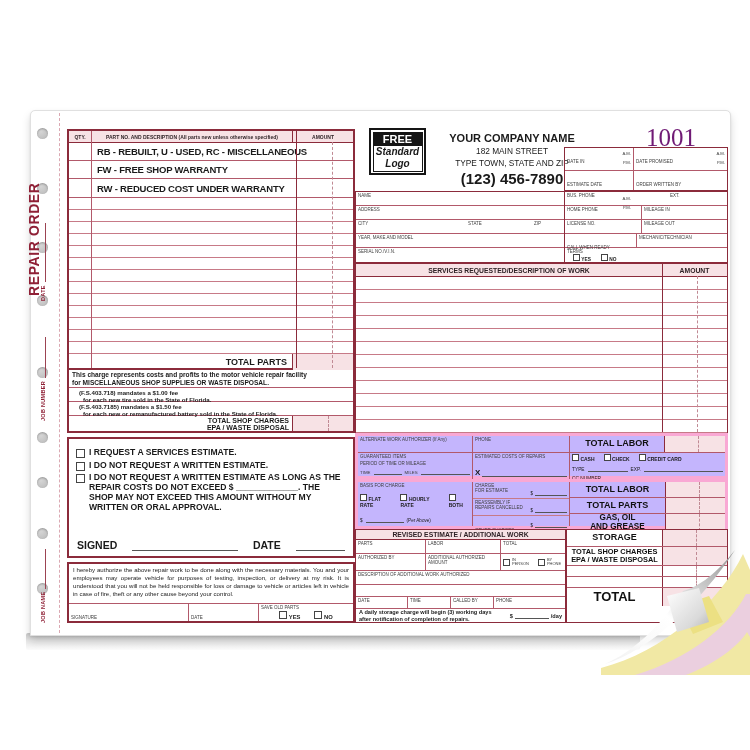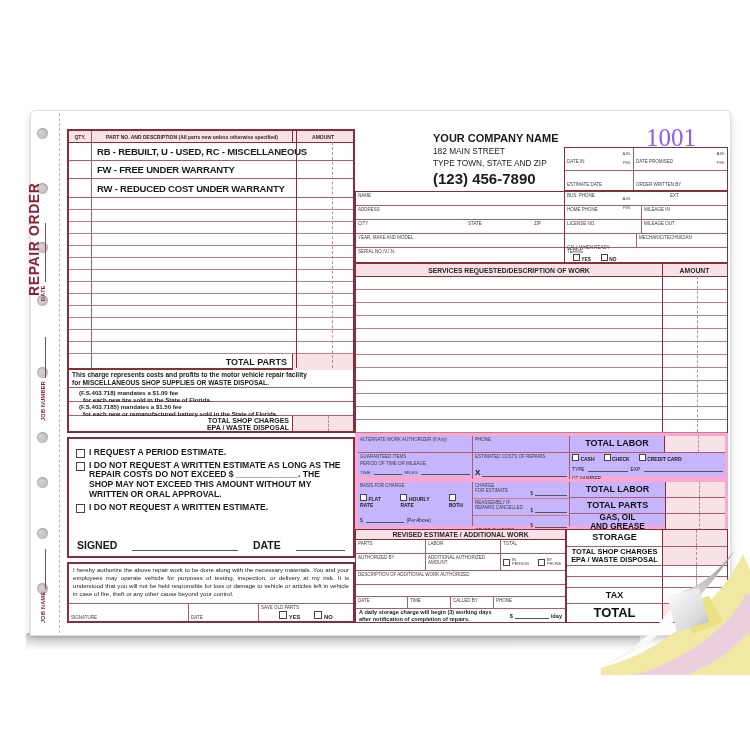--- a/index.html
+++ b/index.html
@@ -49,25 +49,25 @@
   
   #authbox{left:36px;top:451px;width:288px;height:61px;border:2px solid #8b2b3b;background:#fff;}
   #authbox .atext{padding:2px 4px;font-size:6.1px;line-height:1.3;text-align:justify;color:#222;}
   #abottom{position:absolute;left:0;right:0;bottom:0;height:17px;border-top:1px solid #b2596a;display:flex;}
   #abottom .c{padding:1px 2px;box-sizing:border-box;}
   
   #logo{left:338px;top:17px;width:57px;height:47px;border:2px solid #151515;padding:1.5px;background:#fff;}
   #logo .in{border:1px solid #151515;height:100%;box-sizing:border-box;text-align:center;}
   #logo .lfree{background:#151515;color:#fff;font-weight:bold;font-size:11px;line-height:1.2;}
   #logo .lw{font-weight:bold;font-style:italic;font-size:10px;line-height:1.25;}
-  #company{left:396px;top:21px;width:170px;margin-left:6px;}
+  #company{left:396px;top:21px;width:170px;text-align:center;}
   #company .cname{font-size:11px;font-weight:bold;}
   #company .cl{font-size:8.3px;margin-top:2px;}
   #company .cphone{font-size:15px;font-weight:bold;margin-top:2px;}
-  #fnum{left:598px;top:13px;width:84px;text-align:center;font-family:"Liberation Serif","DejaVu Serif",serif;font-size:25px;color:#8b5cf6;}
+  #fnum{left:598px;top:13px;width:84px;text-align:center;font-family:"Liberation Serif","DejaVu Serif",serif;font-size:25px;color:#701a75;}
   
   #dategrid{left:533px;top:36px;width:164px;height:44px;border:1px solid #8b2b3b;}
   #dategrid .cell{position:absolute;box-sizing:border-box;padding:1px 2px;}
   .ampm{position:absolute;right:2px;top:2px;font-size:4.2px;line-height:2.1;text-align:right;color:#3d3d3d;}
   
   #custgrid{left:324px;top:80px;width:373px;height:72px;border:1px solid #8b2b3b;}
   .cg-row{height:14px;border-bottom:1px solid #b2596a;box-sizing:border-box;display:flex;}
   .cg-row:last-child{border-bottom:none;}
   
   #services{left:324px;top:152px;width:373px;height:170px;border:1px solid #8b2b3b;}
@@ -128,21 +128,21 @@
   <div class="abs" id="ptable">
     <div class="ph">
       <div style="width:22px;border-right:1px solid #8b2b3b">QTY.</div>
       <div style="flex:1">PART NO. AND DESCRIPTION (All parts new unless otherwise specified)</div>
       <div style="width:60px;border-left:1px solid #8b2b3b">AMOUNT</div>
     </div>
     <div class="prow">
         <span>RB - REBUILT, U - USED, RC - MISCELLANEOUS</span>
       </div>
     <div class="prow">
-        <span>FW - FREE UNDER WARRANTY</span>
+        <span>FW - FREE SHOP WARRANTY</span>
       </div>
     <div class="prow" style="height:19px">
         <span>RW - REDUCED COST UNDER WARRANTY</span>
       </div>
     <div>
       <div class="prow-e"></div>
     <div class="prow-e"></div>
         <div class="prow-e"></div>
         <div class="prow-e"></div>
         <div class="prow-e"></div>
@@ -185,29 +185,29 @@
       <div class="a">
           <span class="amt-dash" style="left:35px"></span>
         </div>
     </div>
   </div>
 
   <div class="abs" id="estbox">
     <div style="margin-top:4px">
       <div class="eopt">
         <span class="ck"></span>
-        <span>I REQUEST A PERIOD ESTIMATE.</span>
+        <span>I REQUEST A SERVICES ESTIMATE.</span>
+      </div>
+      <div class="eopt">
+        <span class="ck"></span>
+        <span>I DO NOT REQUEST A WRITTEN ESTIMATE.</span>
       </div>
       <div class="eopt">
         <span class="ck"></span>
         <span>I DO NOT REQUEST A WRITTEN ESTIMATE AS LONG AS THE REPAIR COSTS DO NOT EXCEED $ _____________. THE SHOP MAY NOT EXCEED THIS AMOUNT WITHOUT MY WRITTEN OR ORAL APPROVAL.</span>
-      </div>
-      <div class="eopt">
-        <span class="ck"></span>
-        <span>I DO NOT REQUEST A WRITTEN ESTIMATE.</span>
       </div>
     </div>
     <div id="esign">
       <span>SIGNED</span>
       <span class="wl" style="flex:1.5"></span>
       <span>DATE</span>
       <span class="wl" style="flex:.7"></span>
     </div>
   </div>
 
@@ -219,20 +219,27 @@
       <div class="c" style="width:95px;border-left:1px solid #b2596a">
         <div class="lbl">SAVE OLD PARTS</div>
         <div style="display:flex;gap:14px;justify-content:center;font-size:5.8px;font-weight:bold;margin-top:1px">
           <span><span class="ck"></span> <span>YES</span></span>
           <span><span class="ck"></span> <span>NO</span></span>
         </div>
       </div>
     </div>
   </div>
 
+  <div class="abs" id="logo">
+    <div class="in">
+      <div class="lfree">FREE</div>
+      <div class="lw">Standard</div>
+      <div class="lw">Logo</div>
+    </div>
+  </div>
   <div class="abs" id="company">
     <div class="cname">YOUR COMPANY NAME</div>
     <div class="cl">182 MAIN STREET</div>
     <div class="cl">TYPE TOWN, STATE AND ZIP</div>
     <div class="cphone">(123) 456-7890</div>
   </div>
   <div class="abs" id="fnum">1001</div>
 
   <div class="abs" id="dategrid">
     <div class="cell" style="left:0;top:0;width:68px;height:22px">
@@ -521,26 +528,20 @@
     <div class="trow" style="height:11px">
         <div class="ta">
           <span class="amt-dash" style="left:33px"></span>
         </div>
       </div>
     <div class="trow" style="height:11px">
         <div class="ta">
           <span class="amt-dash" style="left:33px"></span>
         </div>
       </div>
-    <div class="trow" style="height:16px">
-      <div class="tl tot-label">TAX</div>
-      <div class="ta">
-          <span class="amt-dash" style="left:33px"></span>
-        </div>
-    </div>
     <div class="trow" style="height:18px">
       <div class="tl tot-label" style="font-size:13px">TOTAL</div>
       <div class="ta pink">
           <span class="amt-dash" style="left:33px"></span>
         </div>
     </div>
   </div>
 </div>
 
 <svg class="abs" style="left:583px;top:540px;z-index:2;pointer-events:none" width="167" height="135" viewBox="0 0 167 135">

